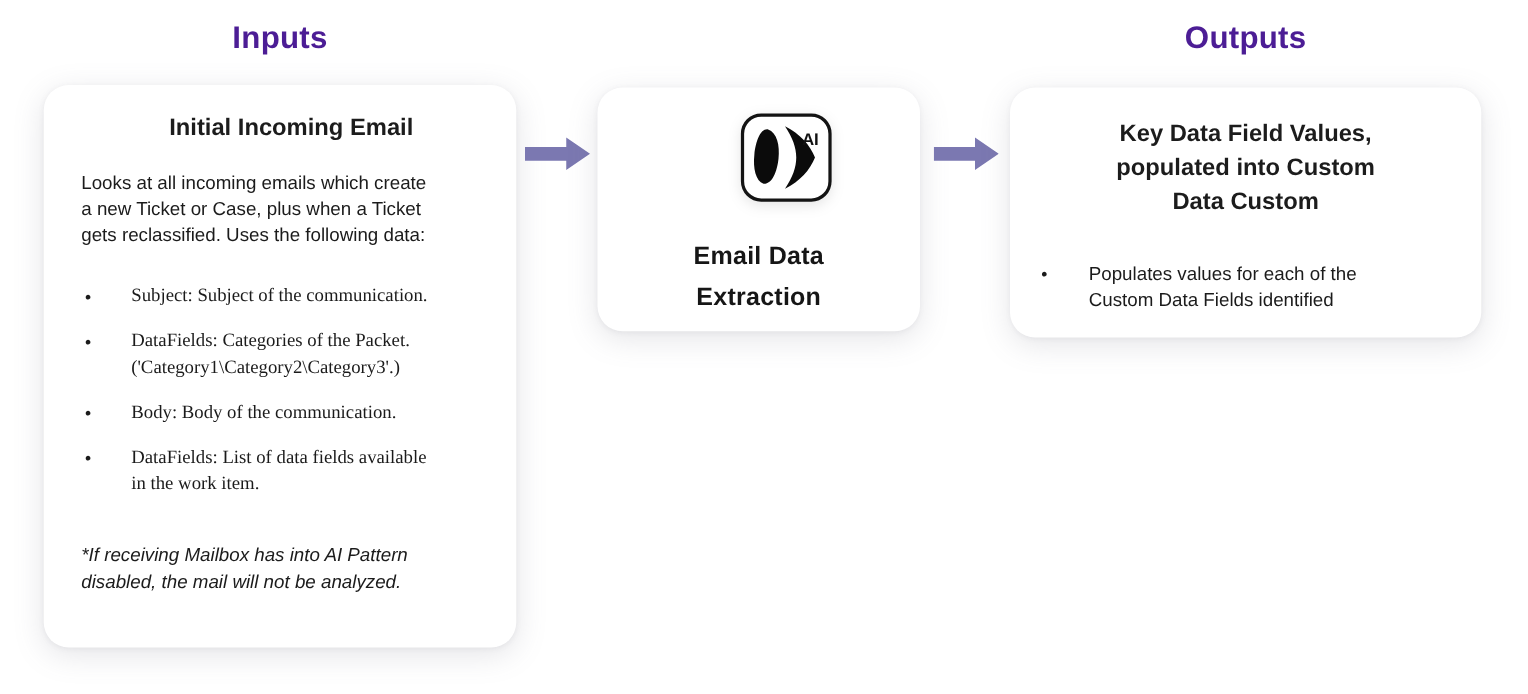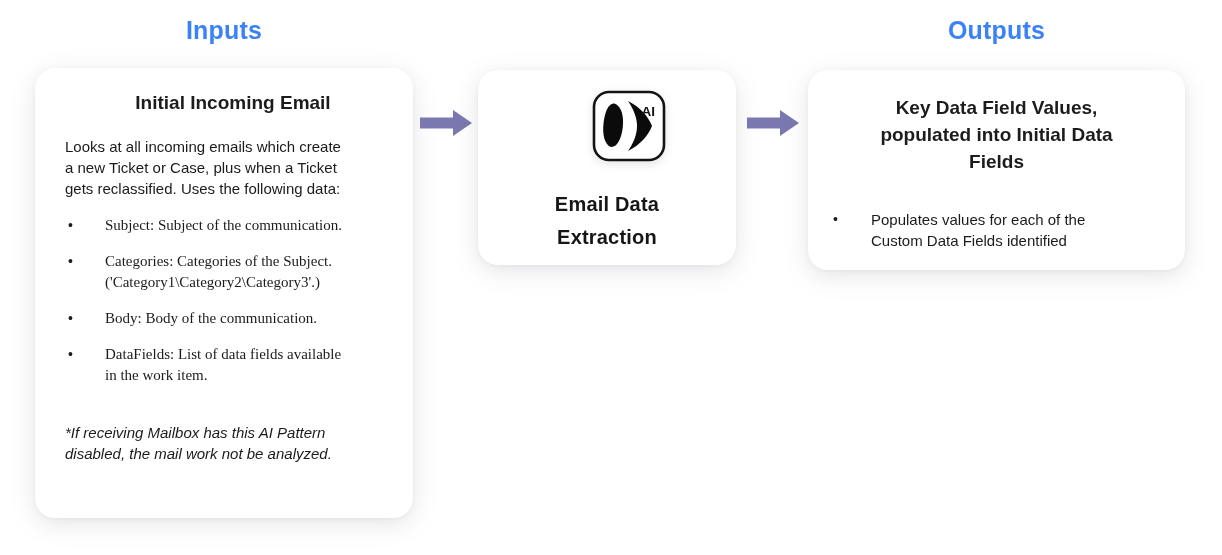--- a/index.html
+++ b/index.html
@@ -10,21 +10,21 @@
     color: var(--text, #1a1a1a);
     position: relative;
   }
   .section-title {
     position: absolute;
     top: 16px;
     font-size: 25px;
     font-weight: bold;
     text-align: center;
     letter-spacing: 0.2px;
-    color: #3b82f6;
+    color: #4c1d95;
   }
   .title-inputs  { left: 35px;  width: 378px; }
   .title-outputs { left: 808px; width: 377px; }
 
   .card {
     position: absolute;
     background: var(--card_bg, #ffffff);
     border-radius: 20px;
     box-shadow: 0 6px 24px rgba(110,110,130,0.18), 0 1px 4px rgba(110,110,130,0.08);
   }
@@ -36,21 +36,21 @@
     font-size: 19px;
     font-weight: bold;
     text-align: center;
     color: #1c1c1c;
     line-height: 26px;
   }
   .card-input h2 { margin-bottom: 20px; }
   .card-output h2 { max-width: 240px; margin: 0 auto 0 auto; line-height: 27px; }
 
   .body-text { font-size: 15px; line-height: 21px; color: #1b1b1b; }
-  .intro { width: 282px; margin-bottom: 16px; }
+  .intro { width: 282px; margin-bottom: 28px; }
 
   .bullet { display: flex; margin-bottom: 15px; }
   .bullet .dot {
     width: 40px;
     flex: none;
     font-size: 14px;
     line-height: 21px;
     padding-left: 3px;
   }
   .card-input .bullet-text { width: 245px; font-family: Liberation Serif, serif; }
@@ -97,32 +97,32 @@
     <h2>Initial Incoming Email</h2>
 
     <p class="body-text intro">Looks at all incoming emails which create a new Ticket or Case, plus when a Ticket gets reclassified. Uses the following data:</p>
 
     <div class="bullet body-text">
       <span class="dot">•</span>
       <span class="bullet-text">Subject: Subject of the communication.</span>
     </div>
     <div class="bullet body-text">
       <span class="dot">•</span>
-      <span class="bullet-text">Categories: Categories of the Subject. ('Category1\Category2\Category3'.)</span>
+      <span class="bullet-text">DataFields: Categories of the Packet. ('Category1\Category2\Category3'.)</span>
     </div>
     <div class="bullet body-text">
       <span class="dot">•</span>
       <span class="bullet-text">Body: Body of the communication.</span>
     </div>
     <div class="bullet body-text">
       <span class="dot">•</span>
       <span class="bullet-text">DataFields: List of data fields available in the work item.</span>
     </div>
 
-    <p class="body-text footnote">*If receiving Mailbox has this AI Pattern disabled, the mail work not be analyzed.</p>
+    <p class="body-text footnote">*If receiving Mailbox has into AI Pattern disabled, the mail will not be analyzed.</p>
   </div>
 
   <div class="arrow arrow-1">
     <svg width="52" height="30" viewBox="0 0 52 30" aria-hidden="true">
       <path d="M0,9.5 H33 V2 L52,15 L33,28 V20.5 H0 Z" fill="currentColor"></path>
     </svg>
   </div>
 
   <div class="card card-process">
     <span class="ai-badge">
@@ -139,21 +139,21 @@
     </div>
   </div>
 
   <div class="arrow arrow-2">
     <svg width="52" height="30" viewBox="0 0 52 30" aria-hidden="true">
       <path d="M0,9.5 H33 V2 L52,15 L33,28 V20.5 H0 Z" fill="currentColor"></path>
     </svg>
   </div>
 
   <div class="card card-output">
-    <h2>Key Data Field Values, populated into Initial Data Fields</h2>
+    <h2>Key Data Field Values, populated into Custom Data Custom</h2>
 
     <div class="bullet body-text">
       <span class="dot">•</span>
       <span class="bullet-text">Populates values for each of the Custom Data Fields identified</span>
     </div>
   </div>
 
 </div>
 
 </body></html>

